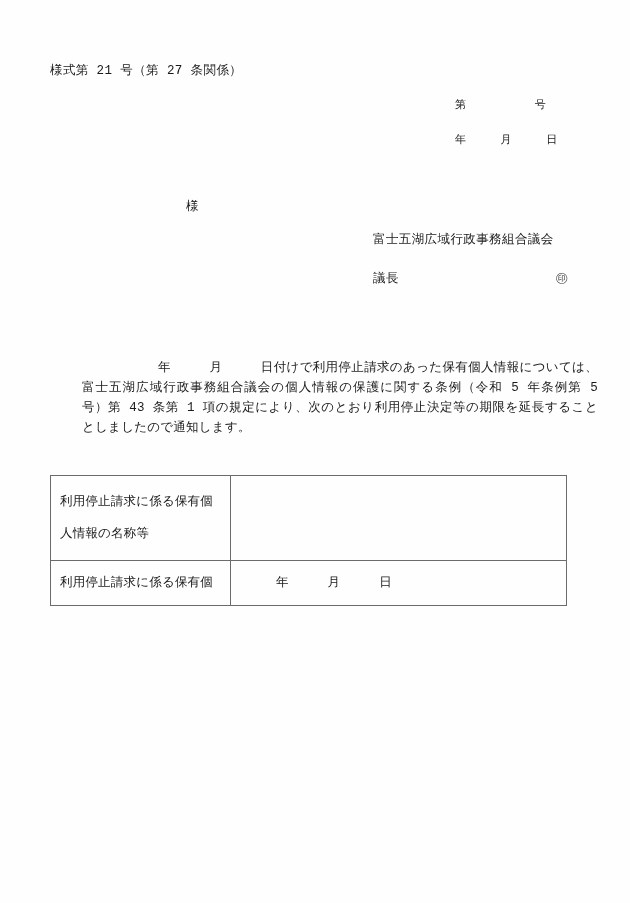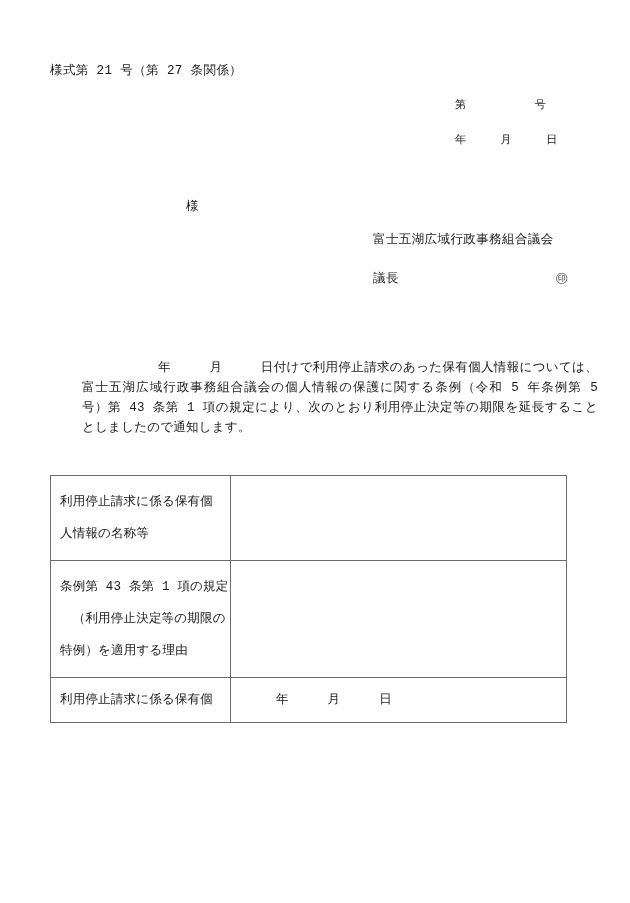--- a/index.html
+++ b/index.html
@@ -184,32 +184,20 @@
           <div class="label-cell-inner">
             <span class="ln">利用停止請求に係る保有個</span>
             <span class="ln">人情報の名称等</span>
           </div>
         </td>
         <td>
           <div class="value-cell-inner"></div>
         </td>
       </tr>
 
-      <tr class="row-reason">
-        <td>
-          <div class="label-cell-inner">
-            <span class="ln">条例第 43 条第 1 項の規定</span>
-            <span class="ln">　（利用停止決定等の期限の</span>
-            <span class="ln">特例）を適用する理由</span>
-          </div>
-        </td>
-        <td>
-          <div class="value-cell-inner"></div>
-        </td>
-      </tr>
 
       <tr class="row-deadline">
         <td>
           <div class="label-cell-inner">
             <span class="ln">利用停止請求に係る保有個</span>
           </div>
         </td>
         <td>
           <div class="value-cell-inner value-date">年　　　月　　　日</div>
         </td>

